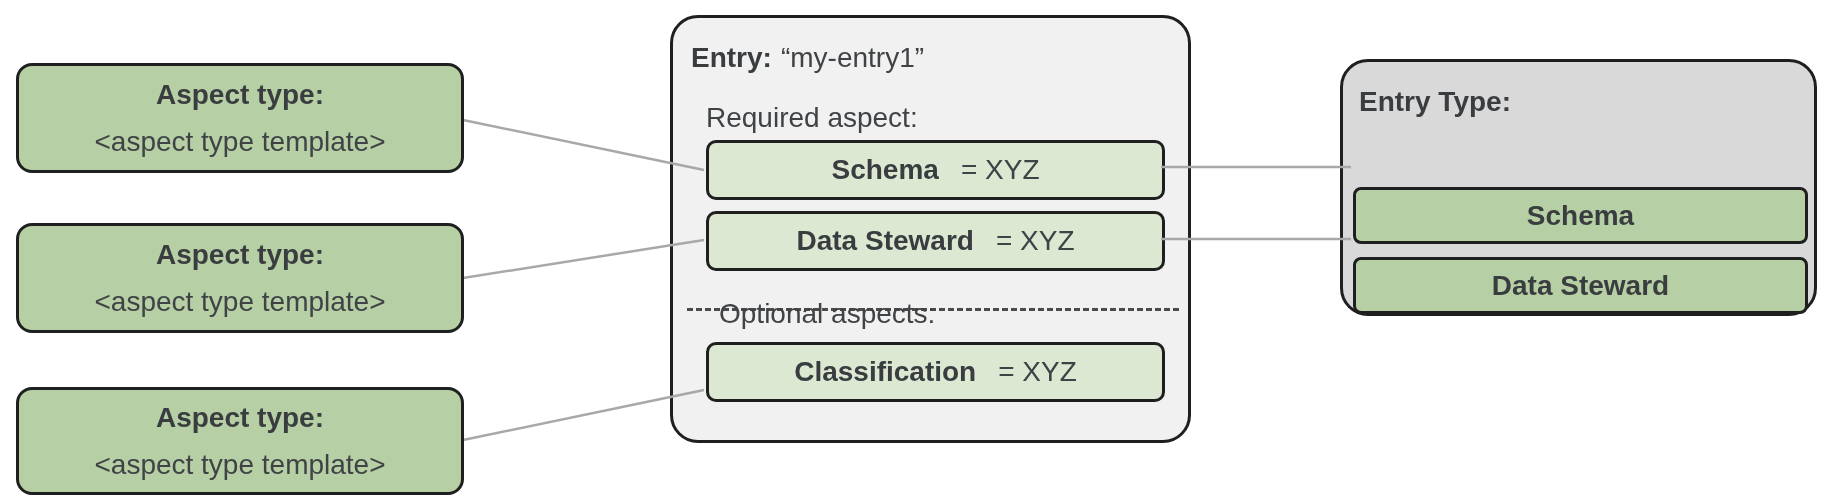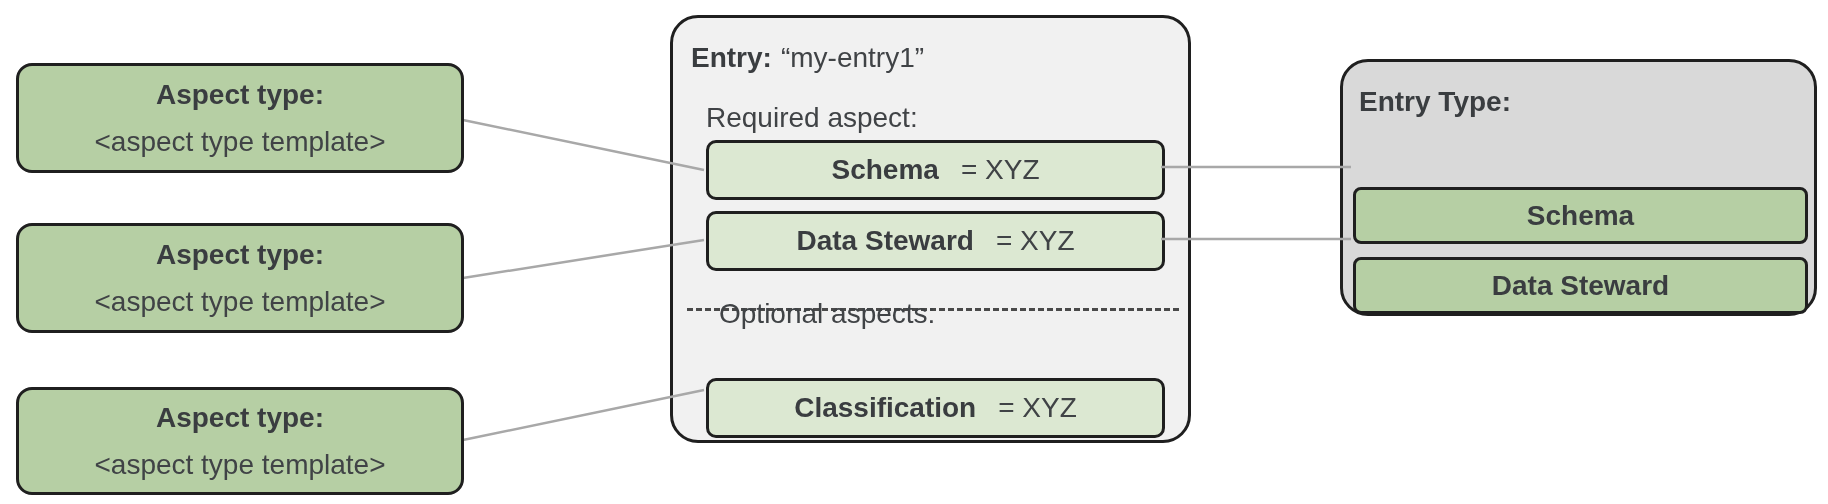--- a/index.html
+++ b/index.html
@@ -165,21 +165,21 @@
 
     <div class="chip light" style="top:193px;">
       <span class="bold">Data Steward</span>
       <span>= XYZ</span>
     </div>
 
     <div class="dashed-divider"></div>
 
     <div class="section-heading" style="left:33px;top:280px;margin-left:13px;">Optional aspects:</div>
 
-    <div class="chip light" style="top:360px;">
+    <div class="chip light" style="top:324px;">
       <span class="bold">Classification</span>
       <span>= XYZ</span>
     </div>
   </div>
 
   <div class="panel entry-type-panel">
     <div class="panel-title" style="left:16px;top:24px;">
       <span class="bold">Entry Type:</span>
     </div>
 

